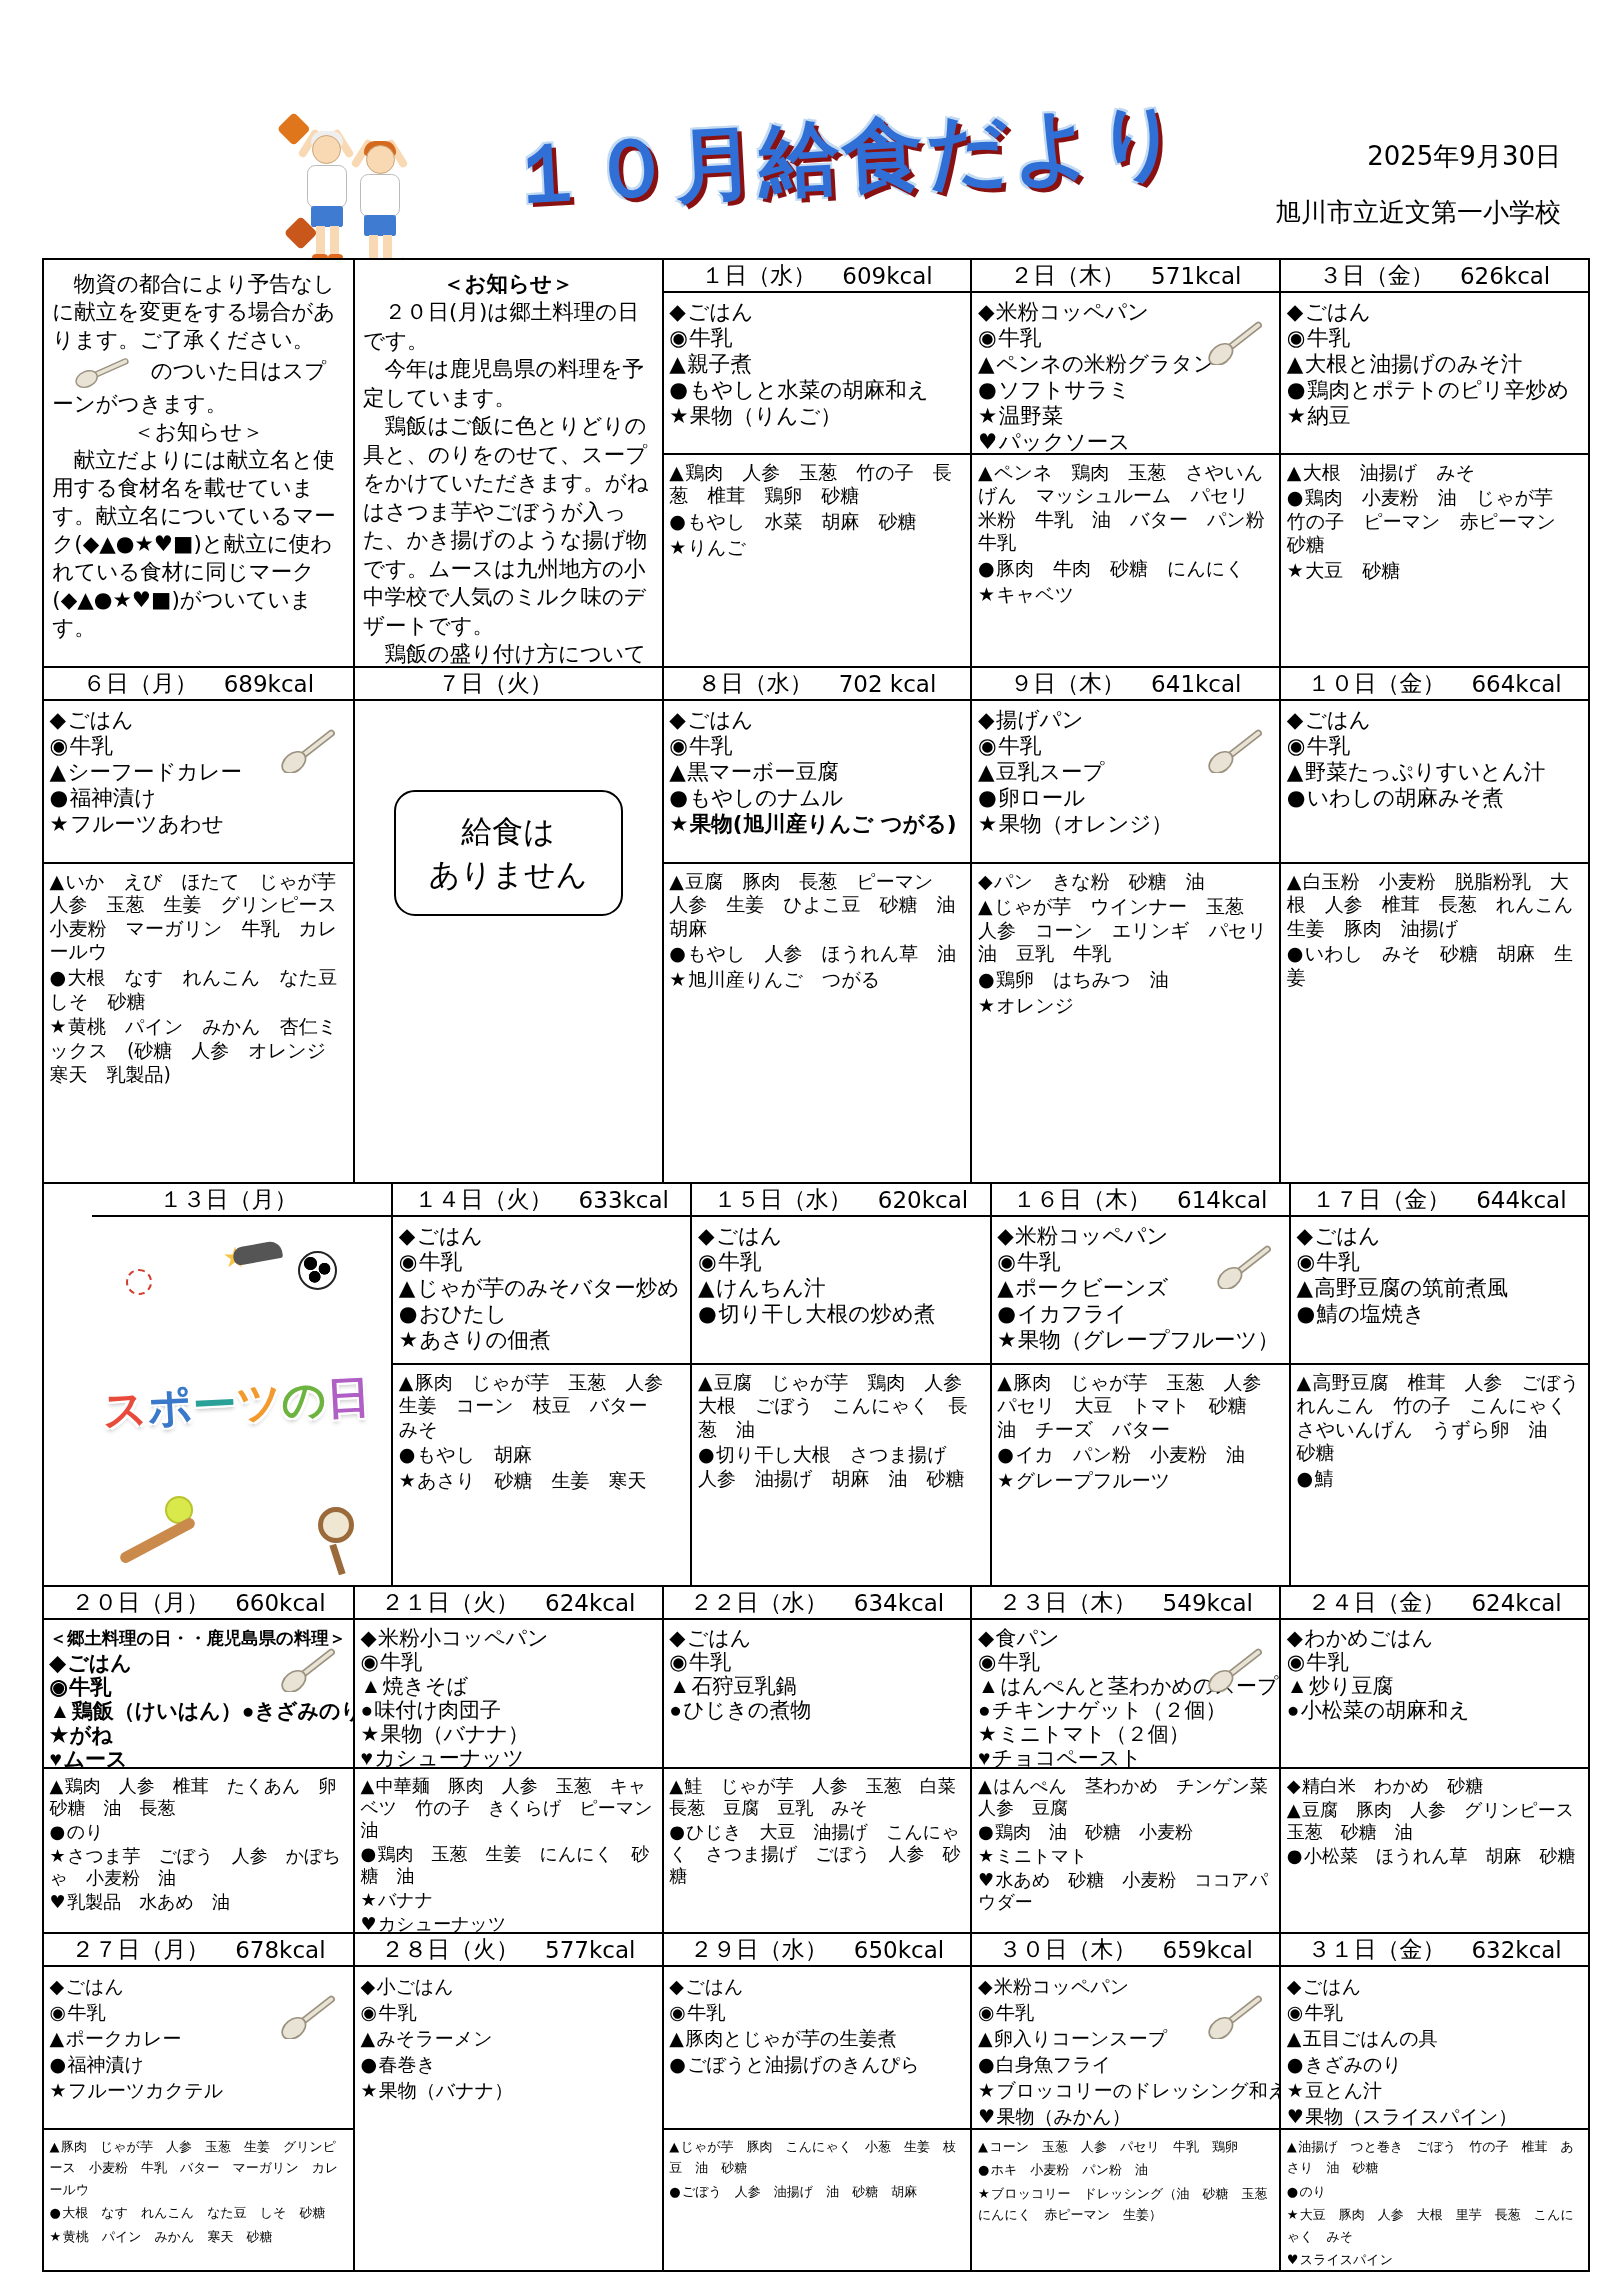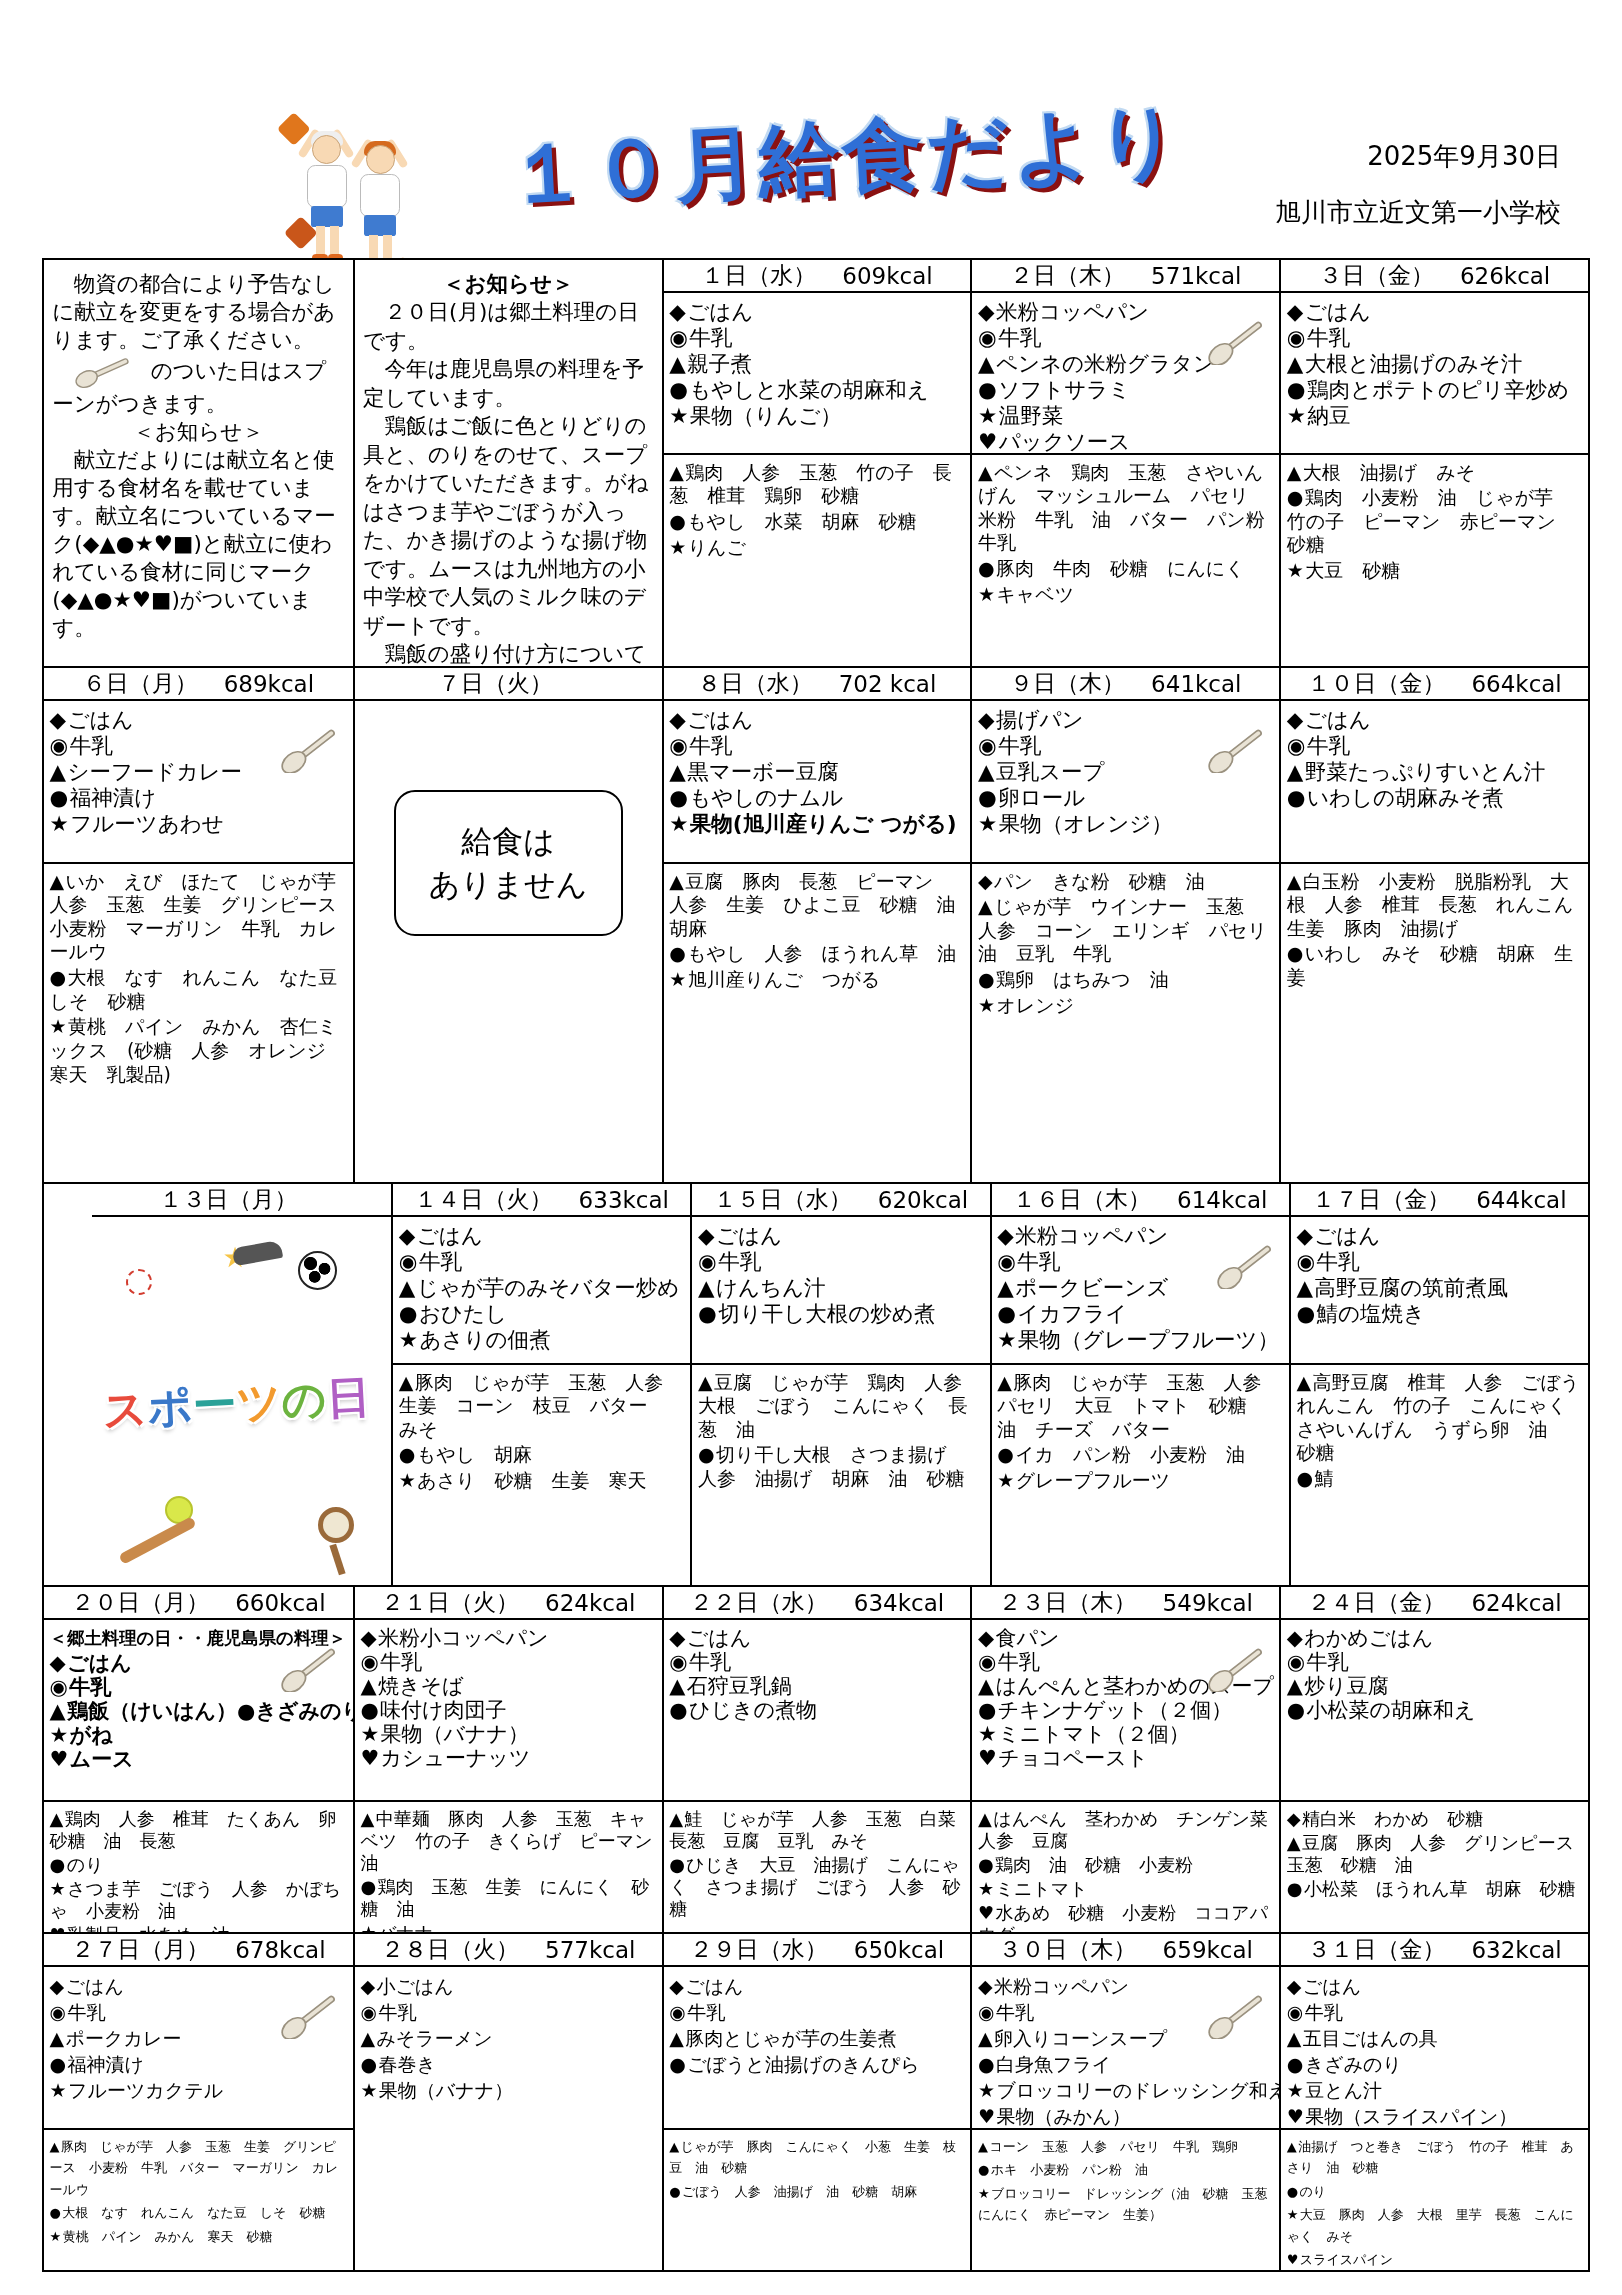--- a/index.html
+++ b/index.html
@@ -34,41 +34,41 @@
   .week { display:grid; grid-template-columns:repeat(5,1fr); border-top:2.1px solid #000; }
   .week:first-child { border-top:none; }
   .wk1 { height:406px; } .wk2 { height:516px; } .wk3 { height:403px;padding-left:48px; } .wk4 { height:347px; } .wk5 { height:338px; }
   .cell { border-left:2.1px solid #000; overflow:hidden; position:relative; height:100%; }
   .cell:first-child { border-left:none; }
 
   .daybox { display:flex; flex-direction:column; height:100%; }
   .dhead { flex:0 0 32px; border-bottom:2.1px solid #000; display:flex; align-items:center; justify-content:center; gap:26px; font-size:23px; white-space:nowrap; }
   .dbody { flex:1; display:flex; flex-direction:column; min-height:0; }
   .menu { position:relative; padding:5.6px 5.6px 0 5.6px; overflow:hidden; }
-  .wk1 .menu { height:160px; } .wk2 .menu { height:161px; } .wk3 .menu { height:146px; } .wk4 .menu { height:180px; } .wk5 .menu { height:161px; }
+  .wk1 .menu { height:160px; } .wk2 .menu { height:161px; } .wk3 .menu { height:146px; } .wk4 .menu { height:147px;font-family:Liberation Serif, serif; } .wk5 .menu { height:161px; }
   .daybox.merged .menu { height:auto; flex:1; }
   .ing { flex:1; border-top:2.1px solid #000; padding:5.6px 5.6px; font-size:19px; line-height:23.6px; overflow:hidden; }
   .wk4 .ing { font-size:18px; line-height:22px; }
   .wk5 .ing { font-size:13px; line-height:21.5px; }
   .iline { margin-bottom:2.1px; }
   .mline { font-size:21.5px; line-height:26px; white-space:nowrap; }
   .wk4 .mline { font-size:21px; line-height:24px; }
   .wk5 .mline { font-size:19px; line-height:26px; }
   .mk { margin-right:1.4px; }
   .bold { font-weight:bold; }
   .sp-title { font-size:17.4px; font-weight:bold; line-height:25px; white-space:nowrap; }
   .spoon { position:absolute; top:28px; right:9.7px; }
   .notice-box, .announce-box { padding:9.7px 8.3px 0 8.3px; font-size:21.5px; height:100%; }
   .notice-box p { line-height:28px; }
   .announce-box p { line-height:28.5px; }
   .center { text-align:center; }
   .spoonline { display:block; }
   .spoonline svg { vertical-align:middle; margin:0 18px 0 19.4px; }
 
-  .no-lunch-box { margin:83px auto 0; width:229px; border:2.1px solid #000; border-radius:21px; padding:28px 7px; text-align:center; font-size:31px; line-height:43px; }
+  .no-lunch-box { margin:83px auto 0; width:229px; border:2.1px solid #000; border-radius:21px; padding:18px 7px; text-align:center; font-size:31px; line-height:43px; }
 
   
   .sports { position:relative; height:100%; }
   .schars { position:absolute; top:50%; left:50%; transform:translate(-52%,-50%) rotate(-3deg); white-space:nowrap; font-size:44px; font-weight:bold;
     text-shadow:-2.1px -2.1px 0 #fff,2.1px -2.1px 0 #fff,-2.1px 2.1px 0 #fff,2.1px 2.1px 0 #fff,0 3.5px 4.2px rgba(0,0,0,.25); }
   .c0{color:#e84b3c;} .c1{color:#3a78c9;} .c2{color:#2aa198;} .c3{color:#f29a2e;} .c4{color:#6cb33f;} .c5{color:#b05fc4;}
   .deco { position:absolute; border-radius:50%; }
   .soccer { width:39px; height:39px; right:49px; top:28px; background:radial-gradient(circle at 30% 30%, #000 6.2px, transparent 7px),radial-gradient(circle at 70% 45%, #000 5.6px, transparent 6.2px),radial-gradient(circle at 42% 68%, #000 5.6px, transparent 6.2px),#fff; border:2.1px solid #222; }
   .tennisball { width:28px; height:28px; left:67px; bottom:61px; background:#d9e84a; border:2.1px solid #b8c42e; }
   .baseball { width:26px; height:26px; left:28px; top:46px; background:#fff; border:2.1px dashed #d23b2e; }

